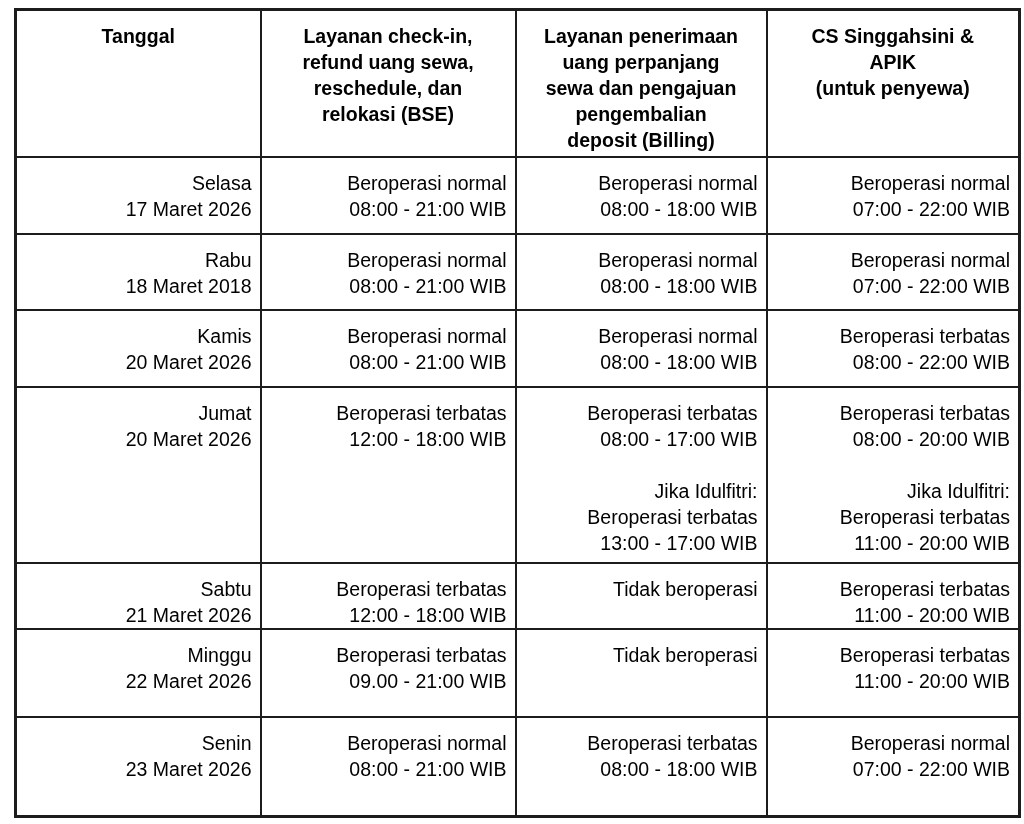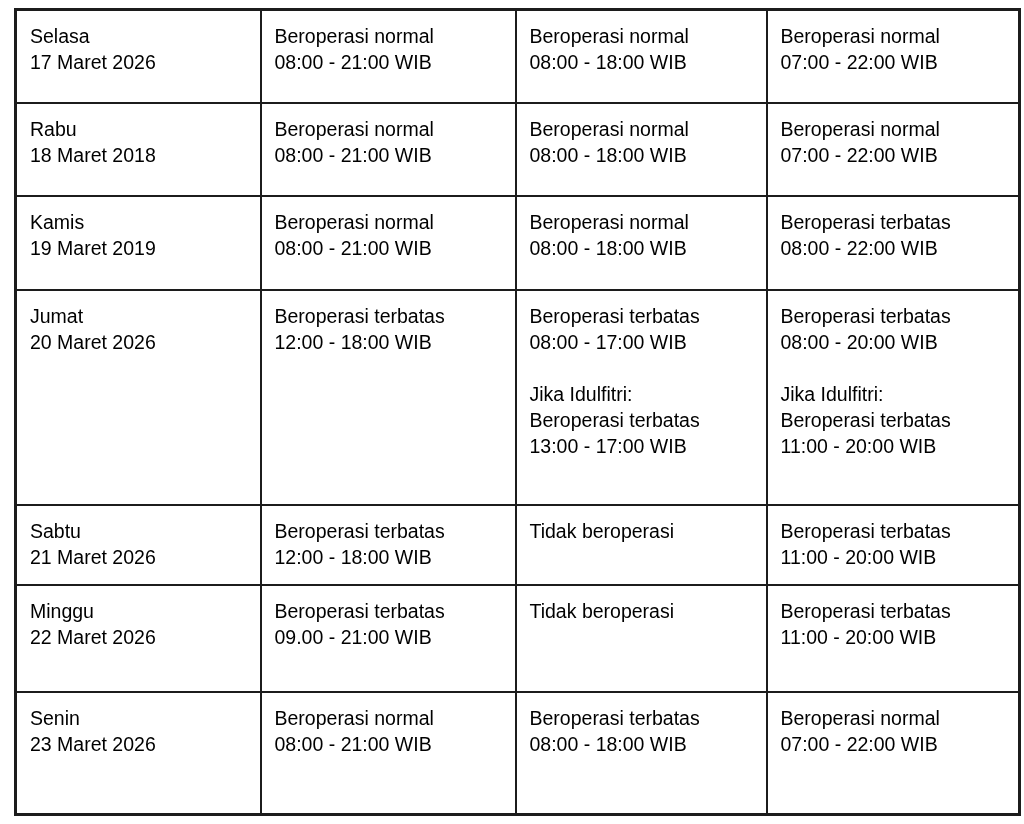--- a/index.html
+++ b/index.html
@@ -40,21 +40,21 @@
   table.schedule {
     border: 3px solid #1c1c1c;
   }
   table.schedule th {
     font-weight: bold;
     text-align: center;
     padding: 12px 8px 0 8px;
   }
   table.schedule td {
     font-weight: normal;
-    text-align: left;
+    text-align: right;
     padding: 12px 8px 0 13px;
   }
   tr.r-header  { height: 147px; }
   tr.r-selasa  { height: 77px; }
   tr.r-rabu    { height: 76px; }
   tr.r-kamis   { height: 77px; }
   tr.r-jumat   { height: 176px; }
   tr.r-sabtu   { height: 59px; }
   tr.r-minggu  { height: 88px; }
   tr.r-senin   { height: 100px; }
@@ -64,20 +64,35 @@
 
 <div class="page">
   <table class="schedule">
     <colgroup>
       <col style="width:245px">
       <col style="width:255px">
       <col style="width:251px">
       <col style="width:253px">
     </colgroup>
     <tbody>
+      <tr class="r-header">
+        <th>Tanggal</th>
+        <th>Layanan check-in,
+refund uang sewa,
+reschedule, dan
+relokasi (BSE)</th>
+        <th>Layanan penerimaan
+uang perpanjang
+sewa dan pengajuan
+pengembalian
+deposit (Billing)</th>
+        <th>CS Singgahsini &amp;
+APIK
+(untuk penyewa)</th>
+      </tr>
       <tr class="r-selasa">
         <td>Selasa
 17 Maret 2026</td>
         <td>Beroperasi normal
 08:00 - 21:00 WIB</td>
         <td>Beroperasi normal
 08:00 - 18:00 WIB</td>
         <td>Beroperasi normal
 07:00 - 22:00 WIB</td>
       </tr>
@@ -86,21 +101,21 @@
 18 Maret 2018</td>
         <td>Beroperasi normal
 08:00 - 21:00 WIB</td>
         <td>Beroperasi normal
 08:00 - 18:00 WIB</td>
         <td>Beroperasi normal
 07:00 - 22:00 WIB</td>
       </tr>
       <tr class="r-kamis">
         <td>Kamis
-19 Maret 2019</td>
+20 Maret 2026</td>
         <td>Beroperasi normal
 08:00 - 21:00 WIB</td>
         <td>Beroperasi normal
 08:00 - 18:00 WIB</td>
         <td>Beroperasi terbatas
 08:00 - 22:00 WIB</td>
       </tr>
       <tr class="r-jumat">
         <td>Jumat
 20 Maret 2026</td>

